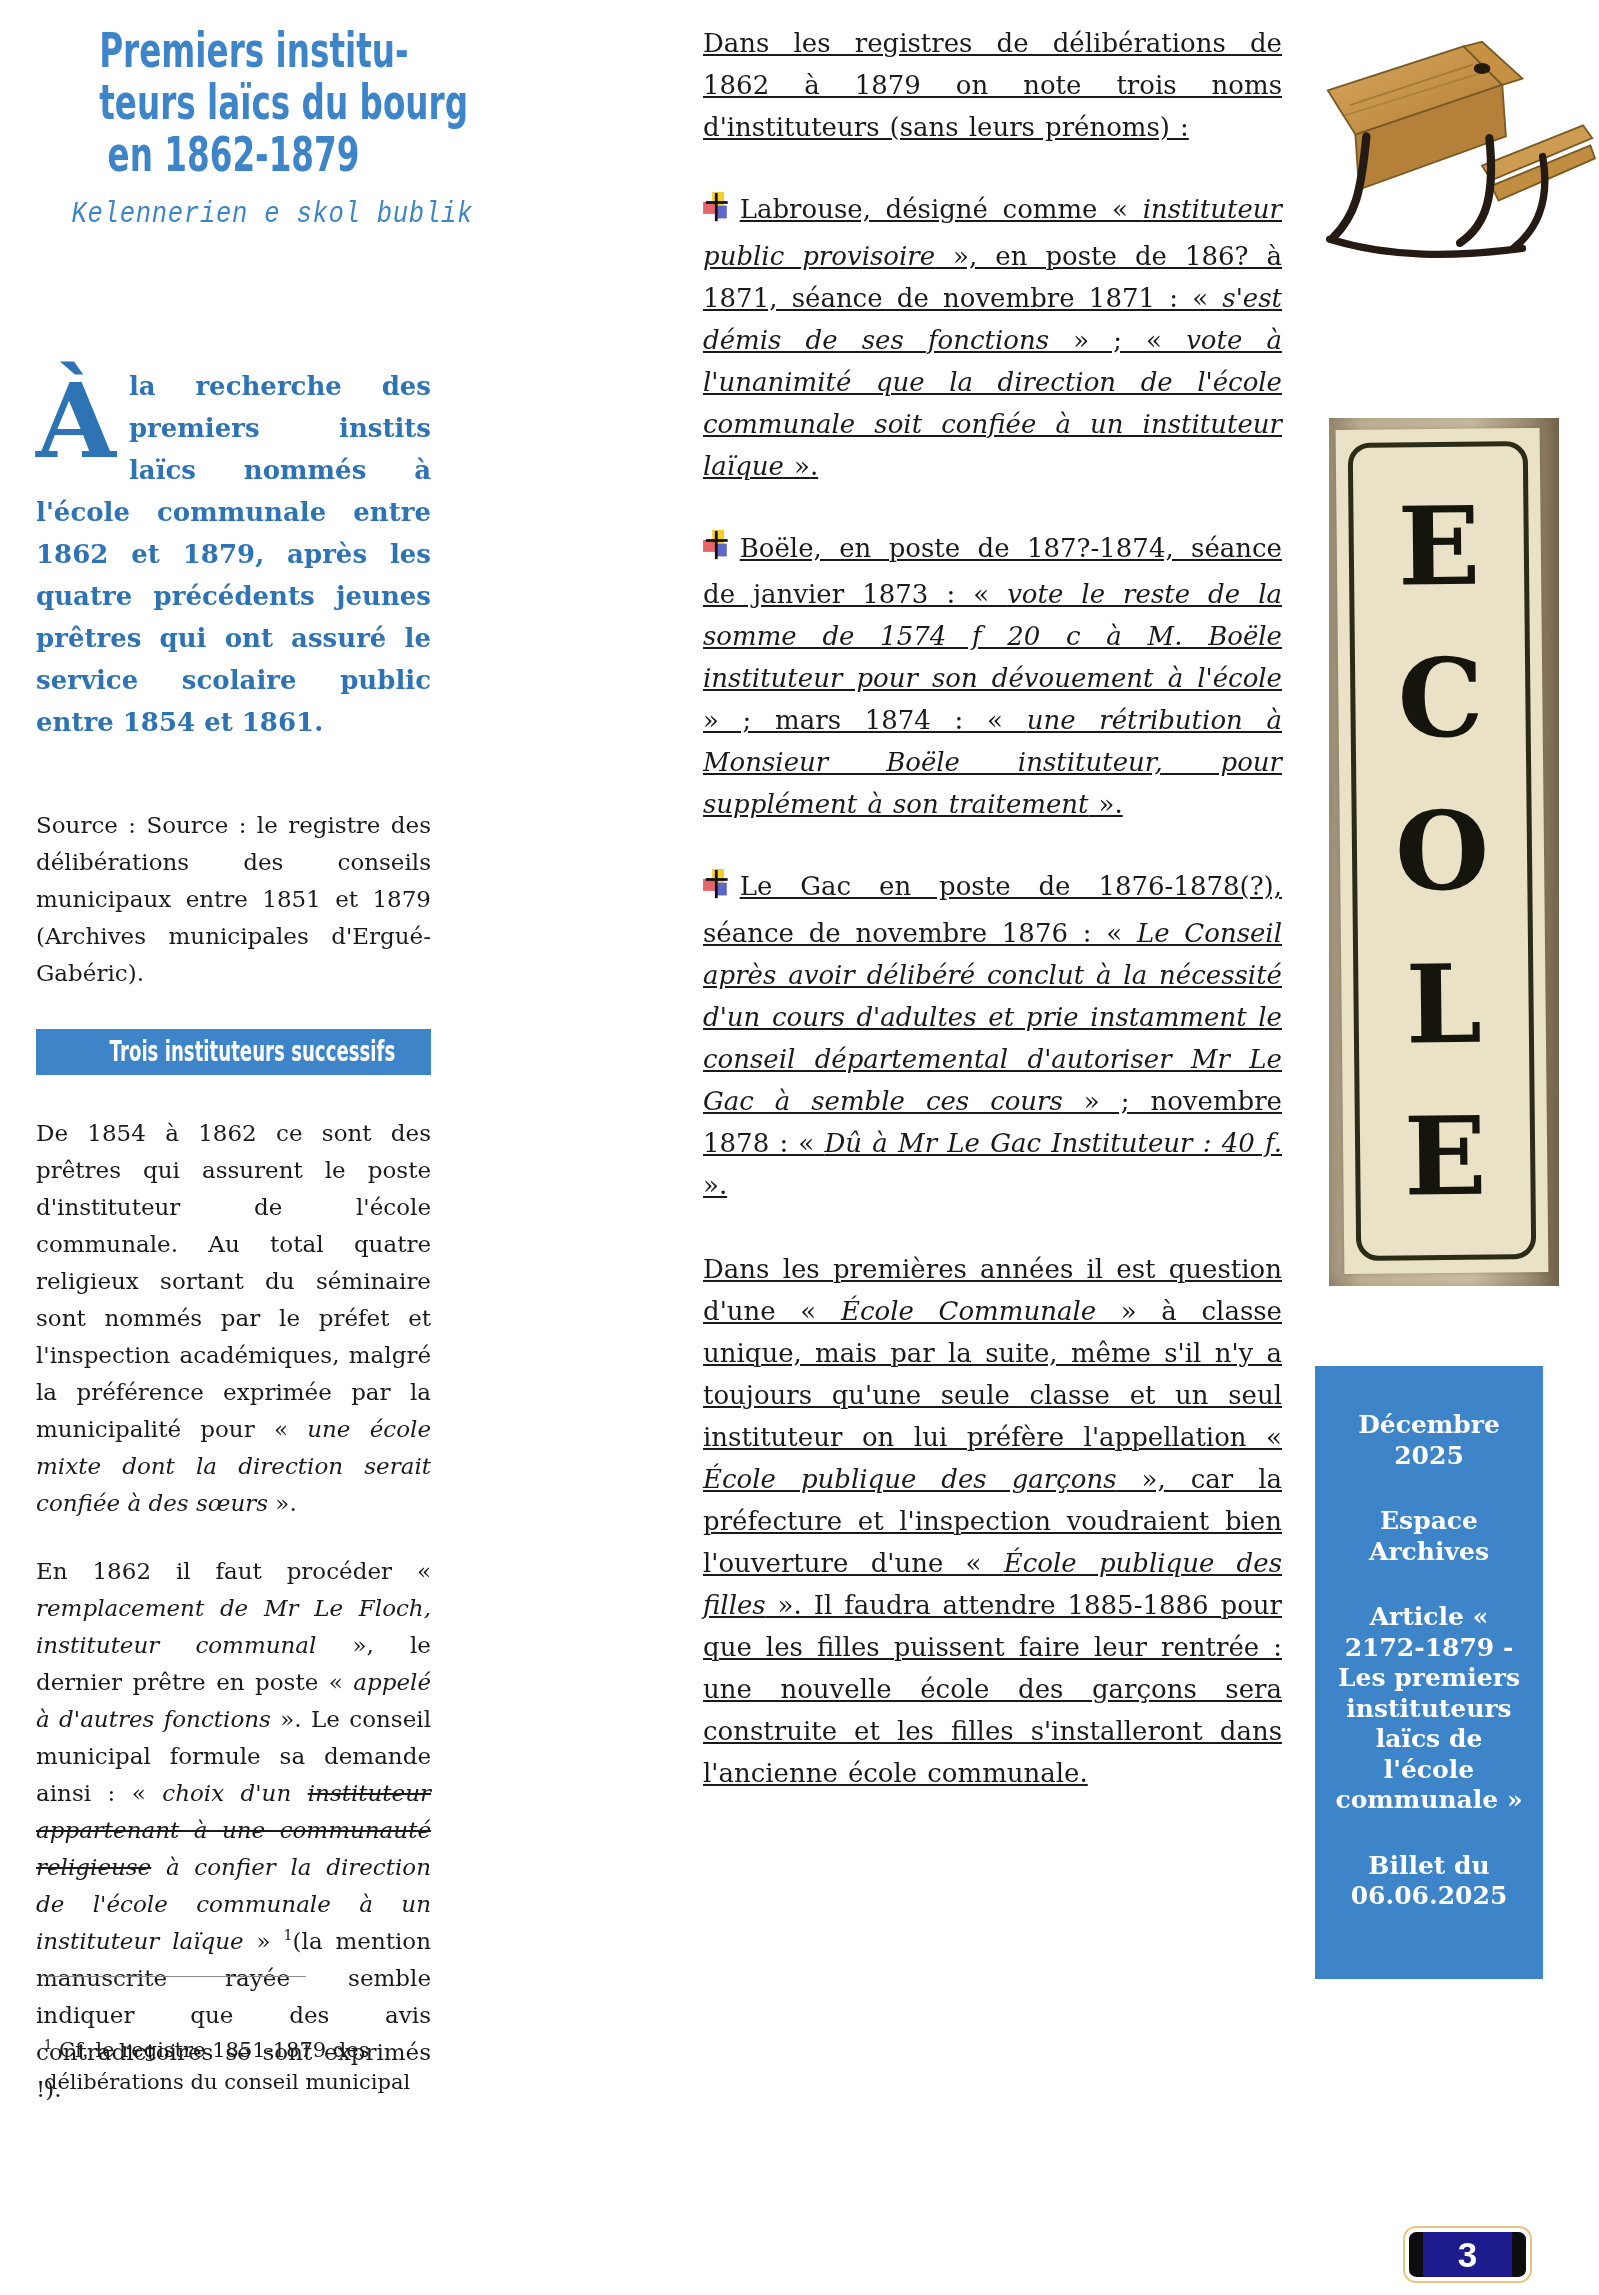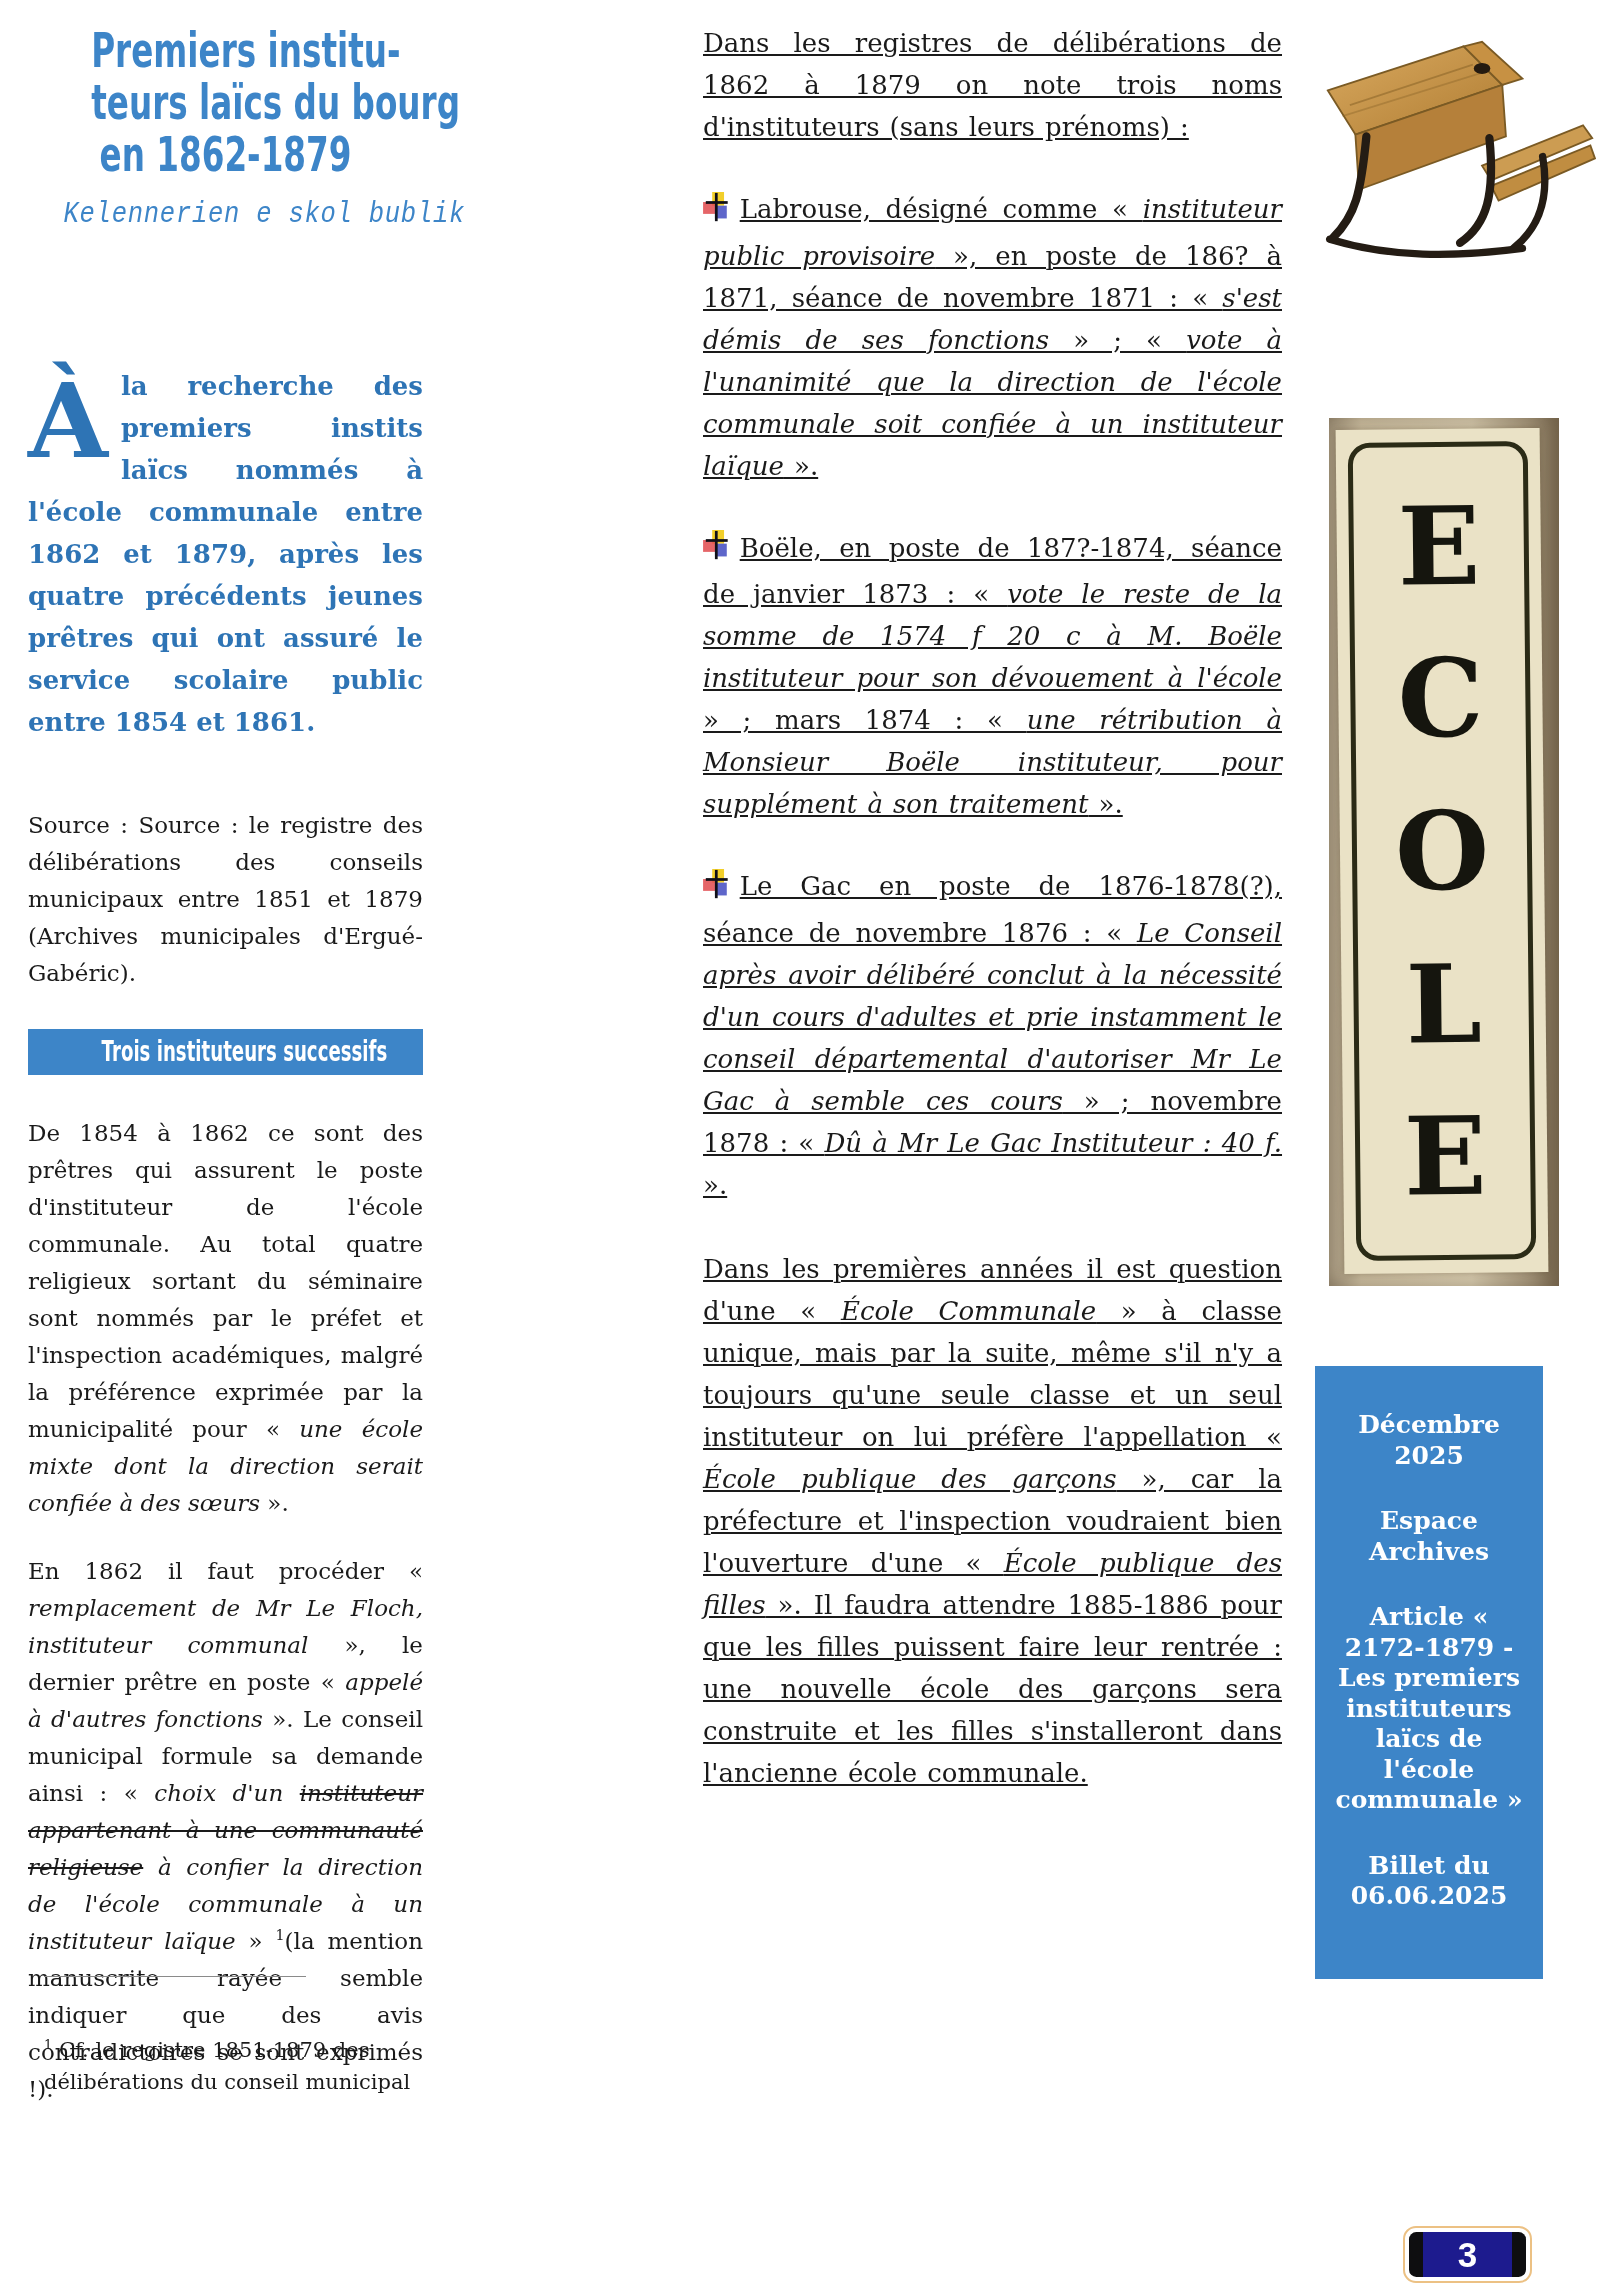--- a/index.html
+++ b/index.html
@@ -1,21 +1,21 @@
 <!DOCTYPE html>
 <html lang="fr" style="font-size:14.7px"><head>
 <meta charset="utf-8">
 <style>
   html,body { margin:0; padding:0; background:#ffffff; }
   #page {
     position:relative; width:1600px; height:2296px; background:#ffffff;
     font-family:"DejaVu Serif", serif; color:#1a1a1a; overflow:hidden;
   }
   
-  .col-left { position:absolute; left:28px; top:0; width:395px; }
+  .col-left { position:absolute; left:36px; top:0; width:395px; }
   .title { margin:24px 0 0 0; color:#3d85c8; font-family:"DejaVu Sans",sans-serif; font-weight:bold; font-size:48px; line-height:52px; text-align:center; }
   .tline { display:block; white-space:nowrap; transform:scaleX(0.68); transform-origin:center top; }
   .subtitle { margin-top:16.5px; text-align:right; color:#3d85c8; font-family:Liberation Mono, monospace; font-style:italic; font-size:30px; }
   .subtitle .fitx { display:inline-block; white-space:nowrap; transform:scaleX(0.85); transform-origin:center; letter-spacing:0.9px; }
   .intro { margin:134px 0 0 0; color:#2e74b5; font-weight:bold; font-size:26px; line-height:42px; text-align:justify; }
   .dropcap { float:left; font-size:103px; line-height:79px; padding:16.5px 13px 0 0; font-weight:bold; color:#2e74b5; }
   .source { margin:64px 0 0 0; font-size:23px; line-height:37px; text-align:justify; }
   .band { margin-top:37px; background:#3d85c8; color:#ffffff; text-align:center; padding:6.4px 0 8.3px; }
   .band .fitx { display:inline-block; white-space:nowrap; font-family:"DejaVu Sans",sans-serif; font-weight:bold; font-size:27.5px; transform:scaleX(0.66); transform-origin:center; }
   .bp-left { margin:31px 0 0 0; font-size:23px; line-height:37px; text-align:justify; }

